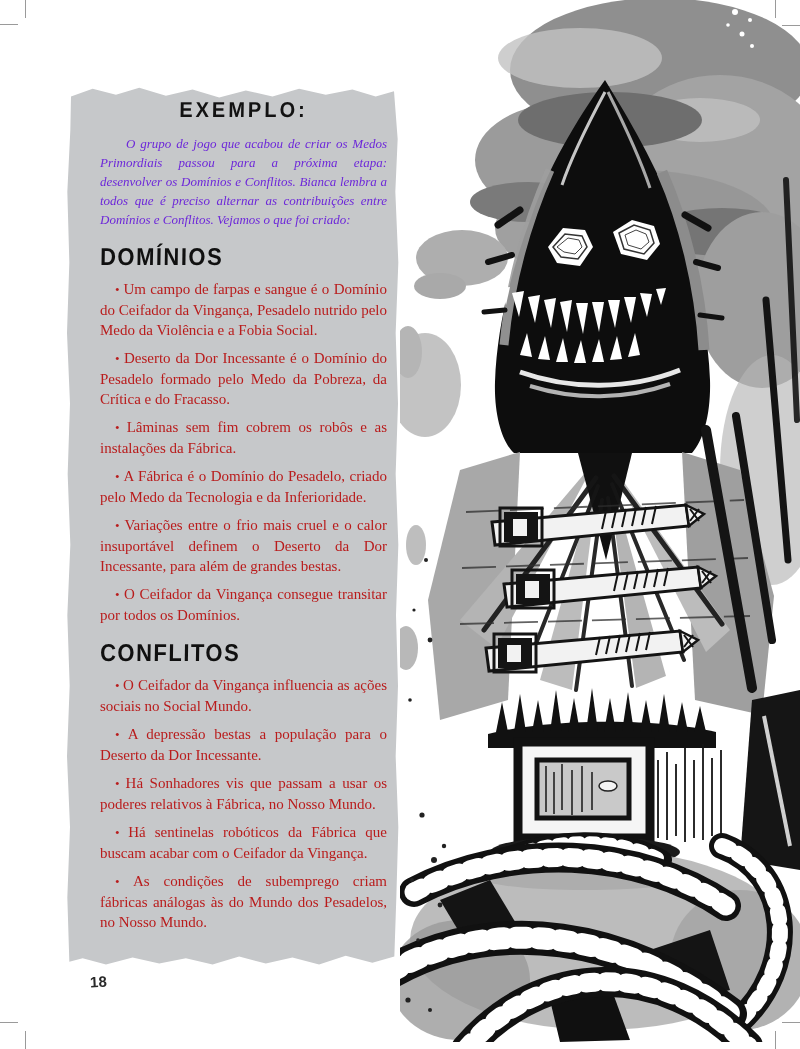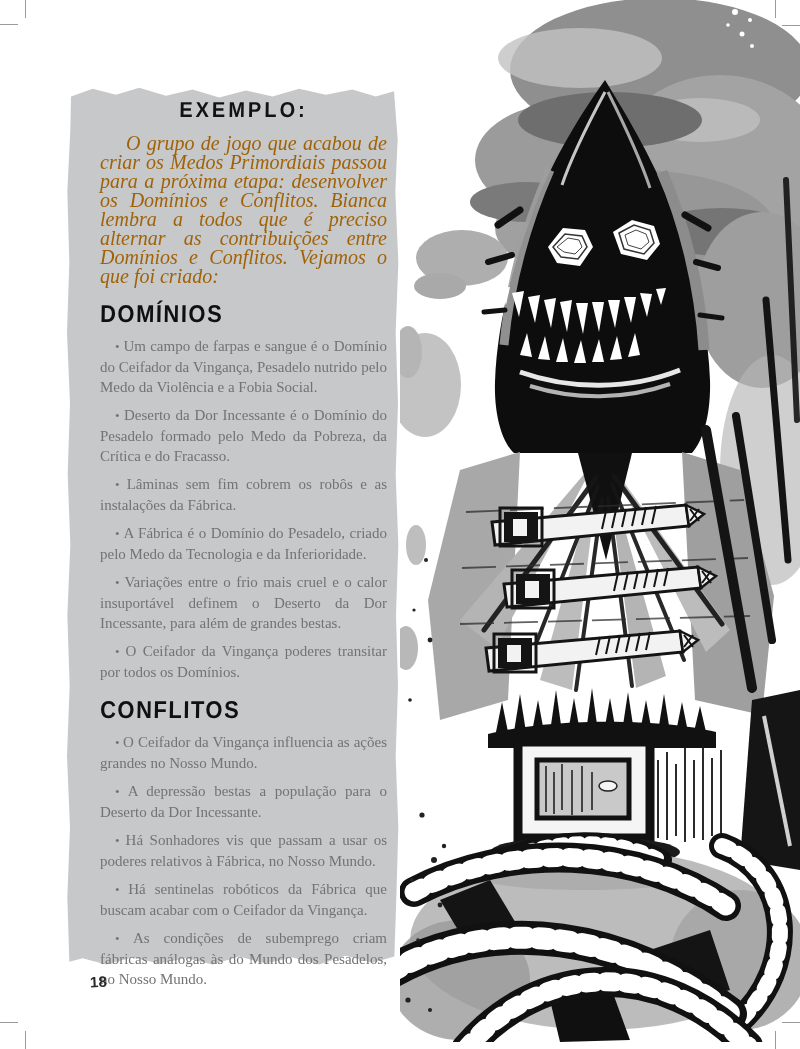--- a/index.html
+++ b/index.html
@@ -10,25 +10,25 @@
   .crop.v{width:1px;height:18px;}
   .crop.h{height:1px;width:18px;}
 
   
   .example-box{position:absolute;left:66px;top:86px;width:333px;height:882px;background:#c6c8ca;
     clip-path:polygon(1.5% 1.2%,8% .3%,15% 1%,22% .2%,30% 1.1%,38% .4%,46% 1.3%,54% .5%,62% 1.2%,70% .3%,78% 1%,86% .4%,93% 1.2%,98.5% .6%,99.6% 6%,98.9% 12%,99.8% 20%,99% 28%,99.7% 36%,99% 44%,99.8% 52%,99.1% 60%,99.7% 68%,99% 76%,99.8% 84%,99.2% 92%,98.6% 98.7%,92% 99.4%,84% 98.6%,76% 99.6%,68% 98.8%,60% 99.5%,52% 98.7%,44% 99.6%,36% 98.9%,28% 99.5%,20% 98.8%,12% 99.6%,5% 98.9%,1% 99.3%,.4% 92%,1.2% 84%,.3% 76%,1.1% 68%,.4% 60%,1.3% 52%,.5% 44%,1.2% 36%,.3% 28%,1% 20%,.4% 12%,1.3% 5%);}
   .box-content{position:absolute;left:100px;top:96px;width:287px;z-index:2;}
 
   .ex-title{margin:2px 0 13px;text-align:center;font-family:"Liberation Sans",sans-serif;
     font-weight:900;font-size:20px;letter-spacing:3px;color:#121212;transform:scaleY(1.08) skewX(-1deg);}
-  .lead{margin:0 0 6px;font-style:italic;font-size:20px;line-height:19px;text-align:justify;
-    text-indent:26px;color:#a16207;}
+  .lead{margin:0 0 6px;font-style:italic;font-size:13px;line-height:19px;text-align:justify;
+    text-indent:26px;color:#6d28d9;}
   .sec-head{margin:15px 0 9px;font-family:"Liberation Sans",sans-serif;font-weight:900;
     font-size:22px;letter-spacing:1.5px;color:#101010;transform:scaleY(1.1) skewX(-1deg);transform-origin:left;}
-  .b{margin:0 0 8px;font-size:15px;line-height:20px;text-align:justify;text-indent:15px;color:#737373;}
+  .b{margin:0 0 8px;font-size:15px;line-height:20px;text-align:justify;text-indent:15px;color:#b91c1c;}
   .mk{font-size:13px;}
 
   .pageno{position:absolute;left:90px;top:973px;font-family:"Liberation Sans",sans-serif;
     font-weight:900;font-size:15px;color:#2a2a2a;transform:rotate(-3deg);z-index:3;}
 
   .art{position:absolute;left:400px;top:0;width:400px;height:1049px;z-index:1;}
   .art svg{display:block;width:100%;height:100%;}
 </style>
 </head>
 <body>
@@ -49,24 +49,24 @@
   <div class="box-content">
     <h2 class="ex-title">EXEMPLO:</h2>
     <p class="lead">O grupo de jogo que acabou de criar os Medos Primordiais passou para a próxima etapa: desenvolver os Domínios e Conflitos. Bianca lembra a todos que é preciso alternar as contribuições entre Domínios e Conflitos. Vejamos o que foi criado:</p>
 
     <h3 class="sec-head">DOMÍNIOS</h3>
     <p class="b"><span class="mk">• </span><span>Um campo de farpas e sangue é o Domínio do Ceifador da Vingança, Pesadelo nutrido pelo Medo da Violência e a Fobia Social.</span></p>
     <p class="b"><span class="mk">• </span><span>Deserto da Dor Incessante é o Domínio do Pesadelo formado pelo Medo da Pobreza, da Crítica e do Fracasso.</span></p>
     <p class="b"><span class="mk">• </span><span>Lâminas sem fim cobrem os robôs e as instalações da Fábrica.</span></p>
     <p class="b"><span class="mk">• </span><span>A Fábrica é o Domínio do Pesadelo, criado pelo Medo da Tecnologia e da Inferioridade.</span></p>
     <p class="b"><span class="mk">• </span><span>Variações entre o frio mais cruel e o calor insuportável definem o Deserto da Dor Incessante, para além de grandes bestas.</span></p>
-    <p class="b"><span class="mk">• </span><span>O Ceifador da Vingança poderes transitar por todos os Domínios.</span></p>
+    <p class="b"><span class="mk">• </span><span>O Ceifador da Vingança consegue transitar por todos os Domínios.</span></p>
 
     <h3 class="sec-head">CONFLITOS</h3>
-    <p class="b"><span class="mk">• </span><span>O Ceifador da Vingança influencia as ações grandes no Nosso Mundo.</span></p>
+    <p class="b"><span class="mk">• </span><span>O Ceifador da Vingança influencia as ações sociais no Social Mundo.</span></p>
     <p class="b"><span class="mk">• </span><span>A depressão bestas a população para o Deserto da Dor Incessante.</span></p>
     <p class="b"><span class="mk">• </span><span>Há Sonhadores vis que passam a usar os poderes relativos à Fábrica, no Nosso Mundo.</span></p>
     <p class="b"><span class="mk">• </span><span>Há sentinelas robóticos da Fábrica que buscam acabar com o Ceifador da Vingança.</span></p>
     <p class="b"><span class="mk">• </span><span>As condições de subemprego criam fábricas análogas às do Mundo dos Pesadelos, no Nosso Mundo.</span></p>
   </div>
 
   <div class="pageno">18</div>
 
   <div class="art">
     <svg viewBox="0 0 400 1049" preserveAspectRatio="none" aria-hidden="true">

